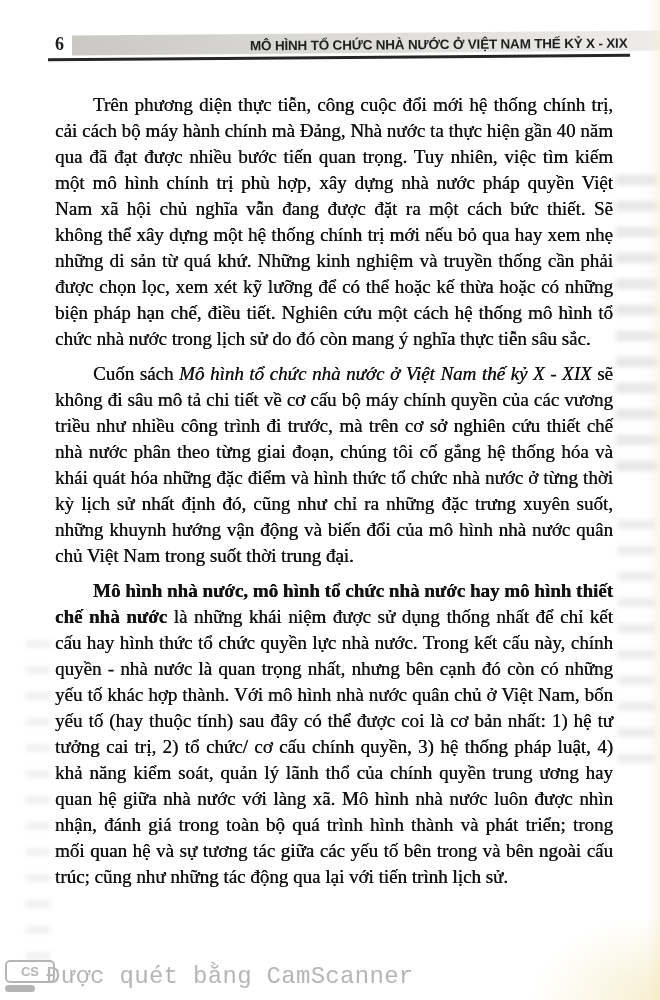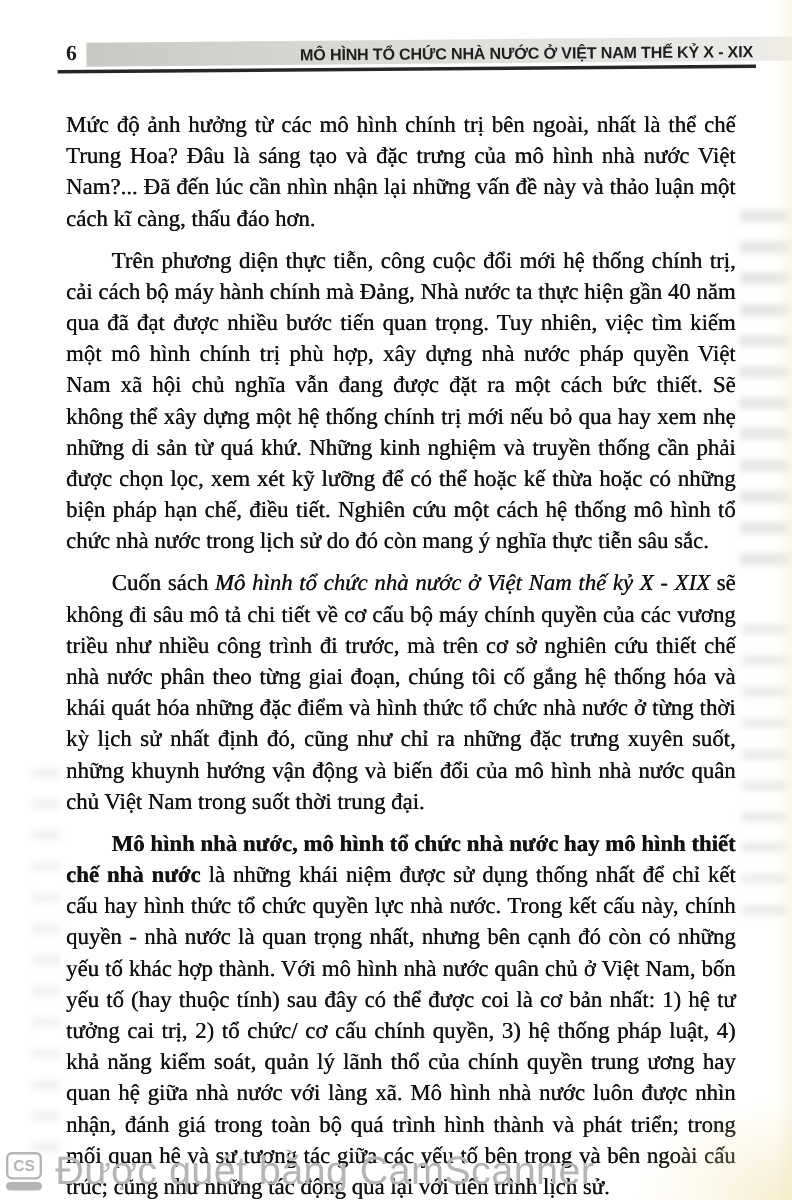--- a/index.html
+++ b/index.html
@@ -81,47 +81,46 @@
   }
 
   
   .camscanner-bar {
     position: absolute; left: 0; right: 0; bottom: 4px; height: 40px;
     display: flex; align-items: center; gap: 11px;
     padding-left: 5px; background: transparent;
   }
   .cs-logo { width: 30px; display: flex; flex-direction: column; gap: 2px; flex: 0 0 auto; }
   .cs-box {
-    box-sizing: border-box; width: 30px; height: 23px;
+    box-sizing: border-box; width: 50px; height: 23px;
     border: 2.5px solid var(--wm-gray); border-radius: 5px;
     display: flex; align-items: center; justify-content: center;
     font-family: "Liberation Sans", sans-serif;
     font-weight: bold; font-size: 13px; color: var(--wm-gray);
   }
   .cs-base { width: 30px; height: 7px; background: var(--wm-gray); border-radius: 3.5px; }
   .cs-text {
-    font-family: Liberation Sans, sans-serif;
-    font-size: 33px; color: var(--wm-gray); letter-spacing: 0.3px;
+    font-family: Liberation Mono, monospace;
+    font-size: 24px; color: var(--wm-gray); letter-spacing: 0.3px;
     white-space: nowrap;
   }
 </style>
 </head>
 <body>
 
 <div class="page">
 
   <header>
     <div class="header-strip"></div>
     <span class="page-num">6</span>
     <span class="running-title">MÔ HÌNH TỔ CHỨC NHÀ NƯỚC Ở VIỆT NAM THẾ KỶ X - XIX</span>
     <div class="header-rule"></div>
   </header>
 
   <main class="body-text">
-    <p class="para"><span class="seg-normal">Mức độ ảnh hưởng từ các mô hình chính trị bên ngoài, nhất là thể chế Trung Hoa? Đâu là sáng tạo và đặc trưng của mô hình nhà nước Việt Nam?... Đã đến lúc cần nhìn nhận lại những vấn đề này và thảo luận một cách kĩ càng, thấu đáo hơn.</span></p>
     <p class="para indent"><span class="seg-normal">Trên phương diện thực tiễn, công cuộc đổi mới hệ thống chính trị, cải cách bộ máy hành chính mà Đảng, Nhà nước ta thực hiện gần 40 năm qua đã đạt được nhiều bước tiến quan trọng. Tuy nhiên, việc tìm kiếm một mô hình chính trị phù hợp, xây dựng nhà nước pháp quyền Việt Nam xã hội chủ nghĩa vẫn đang được đặt ra một cách bức thiết. Sẽ không thể xây dựng một hệ thống chính trị mới nếu bỏ qua hay xem nhẹ những di sản từ quá khứ. Những kinh nghiệm và truyền thống cần phải được chọn lọc, xem xét kỹ lưỡng để có thể hoặc kế thừa hoặc có những biện pháp hạn chế, điều tiết. Nghiên cứu một cách hệ thống mô hình tổ chức nhà nước trong lịch sử do đó còn mang ý nghĩa thực tiễn sâu sắc.</span></p>
     <p class="para indent"><span class="seg-normal">Cuốn sách </span><span class="seg-italic">Mô hình tổ chức nhà nước ở Việt Nam thế kỷ X - XIX</span><span class="seg-normal"> sẽ không đi sâu mô tả chi tiết về cơ cấu bộ máy chính quyền của các vương triều như nhiều công trình đi trước, mà trên cơ sở nghiên cứu thiết chế nhà nước phân theo từng giai đoạn, chúng tôi cố gắng hệ thống hóa và khái quát hóa những đặc điểm và hình thức tổ chức nhà nước ở từng thời kỳ lịch sử nhất định đó, cũng như chỉ ra những đặc trưng xuyên suốt, những khuynh hướng vận động và biến đổi của mô hình nhà nước quân chủ Việt Nam trong suốt thời trung đại.</span></p>
     <p class="para indent"><span class="seg-bold-italic">Mô hình nhà nước, mô hình tổ chức nhà nước hay mô hình thiết chế nhà nước</span><span class="seg-normal"> là những khái niệm được sử dụng thống nhất để chỉ kết cấu hay hình thức tổ chức quyền lực nhà nước. Trong kết cấu này, chính quyền - nhà nước là quan trọng nhất, nhưng bên cạnh đó còn có những yếu tố khác hợp thành. Với mô hình nhà nước quân chủ ở Việt Nam, bốn yếu tố (hay thuộc tính) sau đây có thể được coi là cơ bản nhất: 1) hệ tư tưởng cai trị, 2) tổ chức/ cơ cấu chính quyền, 3) hệ thống pháp luật, 4) khả năng kiểm soát, quản lý lãnh thổ của chính quyền trung ương hay quan hệ giữa nhà nước với làng xã. Mô hình nhà nước luôn được nhìn nhận, đánh giá trong toàn bộ quá trình hình thành và phát triển; trong mối quan hệ và sự tương tác giữa các yếu tố bên trong và bên ngoài cấu trúc; cũng như những tác động qua lại với tiến trình lịch sử.</span></p>
   </main>
 
   <div class="artifact art-r1"></div>
   <div class="artifact art-r2"></div>
   <div class="artifact art-l1"></div>
   <div class="artifact art-cream-edge"></div>
   <div class="artifact art-cream-corner"></div>

